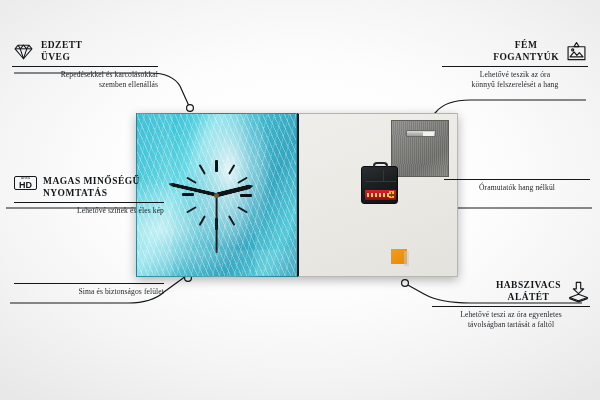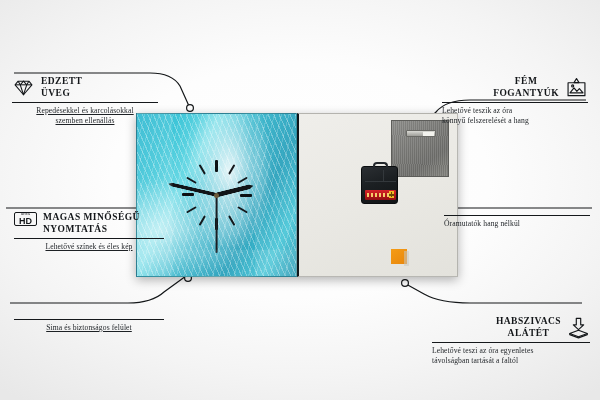--- a/index.html
+++ b/index.html
@@ -98,39 +98,39 @@
   .battery .plus { position:absolute; right:2px; top:1px; width:5px; height:7px; background:#f0b824; }
   .battery .plus::before{ content:""; position:absolute; left:0; top:3px; width:5px; height:1.5px; background:#6b4a06; }
   .battery .plus::after{ content:""; position:absolute; left:1.8px; top:1.2px; width:1.5px; height:5px; background:#6b4a06; }
   .foam-pad {
     position:absolute; left:92px; top:135px; width:16px; height:15px;
     background:linear-gradient(145deg,#f59c16,#e8870c);
   }
   .foam-pad::after{ content:""; position:absolute; left:13px; top:2px; width:5px; height:15px; background:rgba(200,200,195,.55); }
 
   
-  .feature { position:absolute;margin-top:36px; }
+  .feature { position:absolute; }
   .feat-row { display:flex; align-items:center; gap:6px; }
   .feat-title {
     font-family:"Liberation Serif", serif;
     font-size:9.5px; font-weight:700; letter-spacing:.45px;
     color:#14171a; line-height:11.5px; white-space:nowrap;
   }
   .feat-rule { height:1px; background:#15181b; margin:3px 0 3px; }
   .feat-sub {
     font-family:"Liberation Serif", serif;
     font-size:7.6px; color:#1d2125; line-height:9.6px; letter-spacing:.1px;
   }
   .feat-icon { width:23px; height:23px; flex:0 0 23px; }
   .left .feat-row { justify-content:flex-start; }
   .left .feat-title { text-align:left; }
-  .left .feat-sub { text-align:center;text-decoration:underline; }
+  .left .feat-sub { text-align:right; }
   .right .feat-row { justify-content:flex-end; }
   .right .feat-title { text-align:center; }
-  .right .feat-sub { text-align:left; }
+  .right .feat-sub { text-align:center; }
 
   .hd-badge {
     width:23px; height:14px; border:1.4px solid #14171a; border-radius:2px;
     display:flex; flex-direction:column; align-items:center; justify-content:center; line-height:1;
   }
   .hd-badge .u { font-size:4.4px; letter-spacing:.2px; color:#14171a; font-family:"Liberation Sans", sans-serif; }
   .hd-badge .h { font-size:9px; font-weight:700; color:#14171a; font-family:"Liberation Sans", sans-serif; margin-top:.5px; }
 </style>
 </head>
 <body>

